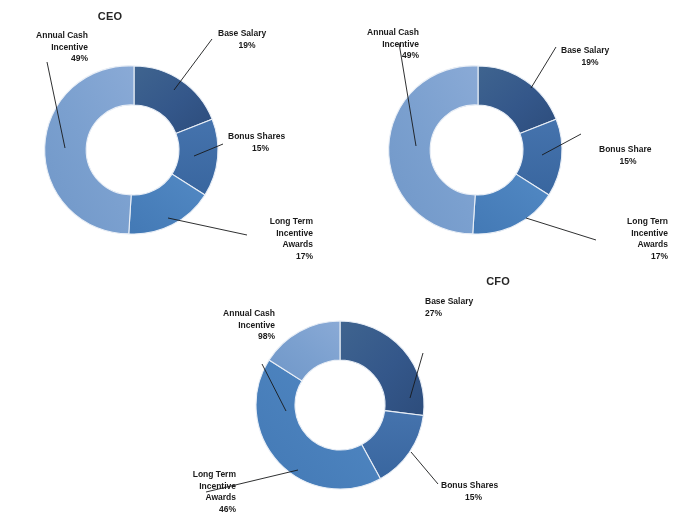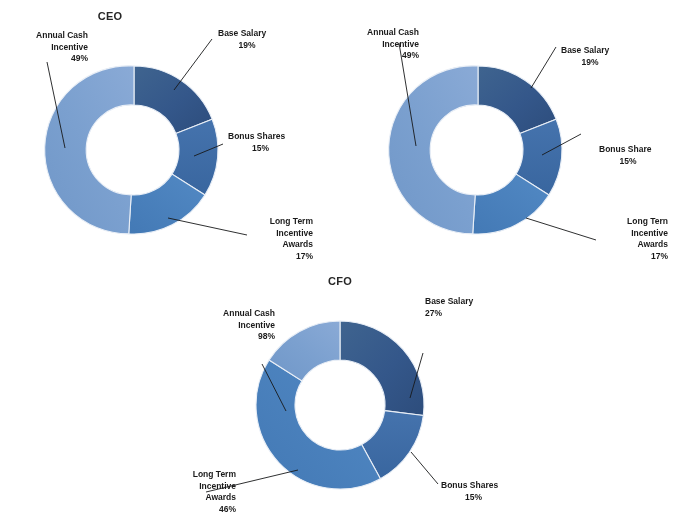--- a/index.html
+++ b/index.html
@@ -180,21 +180,21 @@
   <div class="callout align-center" style="left:267px; top:216px; width:60px;">
     <span>Long Tern</span><br>
     <span>Incentive</span><br>
     <span>Awards</span>
     <span class="pct">17%</span>
   </div>
 </div>
 
 <div class="chart-panel" style="left:170px; top:266px; width:340px; height:265px;">
 
-  <div class="chart-title" style="top:9px; left:0px;">CFO</div>
+  <div class="chart-title" style="top:9px; left:0px;text-align:right;">CFO</div>
 
   <svg class="donut-svg" width="200" height="200" viewBox="0 0 200 200" style="left:70px; top:39px;">
     <defs>
       <linearGradient id="gCfoBase" x1="0" y1="0" x2="1" y2="1">
         <stop offset="0%" stop-color="#3f648f"></stop>
           <stop offset="55%" stop-color="#34578a"></stop>
           <stop offset="100%" stop-color="#2d4d7c"></stop>
       </linearGradient>
       <linearGradient id="gCfoBon" x1="0" y1="0" x2="0" y2="1">
         <stop offset="0%" stop-color="#4573ad"></stop>

